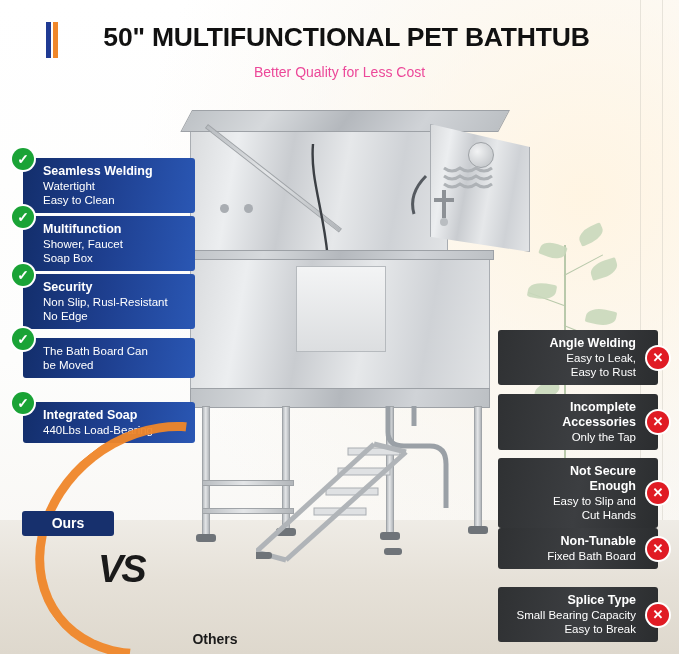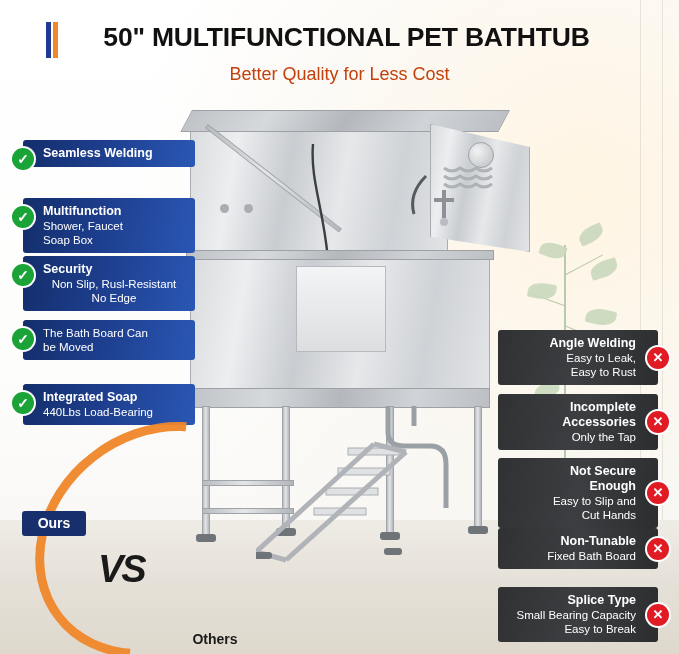--- a/index.html
+++ b/index.html
@@ -65,37 +65,37 @@
   #accent-bars {
     position:absolute; left:46px; top:22px; width:13px; height:36px;
   }
   #accent-bars .b1 { position:absolute; left:0; top:0; width:5px; height:36px; background:#1f3a93; }
   #accent-bars .b2 { position:absolute; left:7px; top:0; width:5px; height:36px; background:#f0872a; }
   #title {
     font-size: 26.5px; font-weight: bold; letter-spacing:-0.2px; color:#111111;
     line-height: 38px; padding-left: 14px;
   }
   #subtitle {
-    margin-top: 8px; font-size: 18px; color:#c2410c; font-weight:400;
+    margin-top: 8px; font-size: 14px; color:#ec4899; font-weight:400;
   }
 
   
   #pros { position:absolute; left:12px; top:140px; width:210px; }
   .pro-row { position:absolute; left:0; display:flex; align-items:flex-start; }
   .check {
     width:22px; height:22px; border-radius:50%; background:#1aa336;
     color:#fff; font-size:14px; line-height:22px; text-align:center;
     flex:0 0 22px; margin-top:8px; font-weight:bold;
     box-shadow: 0 0 0 2px #ffffff;
     position:relative; z-index:3;
   }
   .pro-card {
     margin-left:-11px; padding:6px 10px 6px 20px;
     background: linear-gradient(100deg,#132e6b 0%, #1e3f8f 48%, #2a57b4 100%);
-    color:#ffffff; border-radius:3px; min-width:172px;
+    color:#ffffff; border-radius:3px; min-width:172px;margin-top:18px;
   }
   .pro-title { font-size:12.5px; font-weight:bold; line-height:15px; }
   .pro-sub { font-size:11.5px; line-height:14px; font-weight:400; }
 
   
   #cons { position:absolute; right:10px; top:330px; width:240px; }
   .con-row { position:absolute; right:0; display:flex; align-items:center; justify-content:flex-end; }
   .con-card {
     padding:6px 22px 6px 12px; margin-right:-11px;
     background: linear-gradient(100deg,#2f3133 0%, #3c3e41 50%, #2b2d2f 100%);
@@ -114,21 +114,21 @@
   #vs-arc {
     position:absolute; left:28px; top:430px; width:260px; height:220px;
     border: 9px solid transparent;
     border-top-color:#f0872a;
     border-left-color:#f0872a;
     border-radius:50%;
     transform: rotate(-38deg);
     opacity:0.95;
   }
   #ours-badge {
-    position:absolute; left:22px; top:511px; width:64px; height:25px;
+    position:absolute; left:22px; top:511px; width:92px; height:25px;
     background:#17306d; color:#fff; border-radius:3px;
     font-size:14px; font-weight:bold; text-align:center; line-height:25px;
   }
   #vs-text {
     position:absolute; left:98px; top:548px;
     font-size:38px; font-weight:bold; color:#1a1a1a; font-style:italic;
     letter-spacing:-2px;
   }
   #others-badge {
     position:absolute; left:175px; top:628px; width:80px; height:22px;
@@ -241,37 +241,39 @@
   <div id="title">50" MULTIFUNCTIONAL PET BATHTUB</div>
   <div id="subtitle">Better Quality for Less Cost</div>
 </div>
 
 <div id="pros">
 
   <div class="pro-row" style="top:0px;">
     <div class="check">✓</div>
     <div class="pro-card">
       <div class="pro-title">Seamless Welding</div>
+      <div class="pro-sub" style="white-space:pre-line;">Watertight
+Easy to Clean</div>
     </div>
   </div>
 
   <div class="pro-row" style="top:58px;">
     <div class="check">✓</div>
     <div class="pro-card">
       <div class="pro-title">Multifunction</div>
       <div class="pro-sub" style="white-space:pre-line;">Shower, Faucet
 Soap Box</div>
     </div>
   </div>
 
   <div class="pro-row" style="top:116px;">
     <div class="check">✓</div>
     <div class="pro-card">
       <div class="pro-title">Security</div>
-      <div class="pro-sub" style="white-space:pre-line;text-align:center;">Non Slip, Rusl-Resistant
+      <div class="pro-sub" style="white-space:pre-line;">Non Slip, Rusl-Resistant
 No Edge</div>
     </div>
   </div>
 
   <div class="pro-row" style="top:180px;">
     <div class="check">✓</div>
     <div class="pro-card">
       <div class="pro-sub" style="white-space:pre-line;">The Bath Board Can
 be Moved</div>
     </div>

